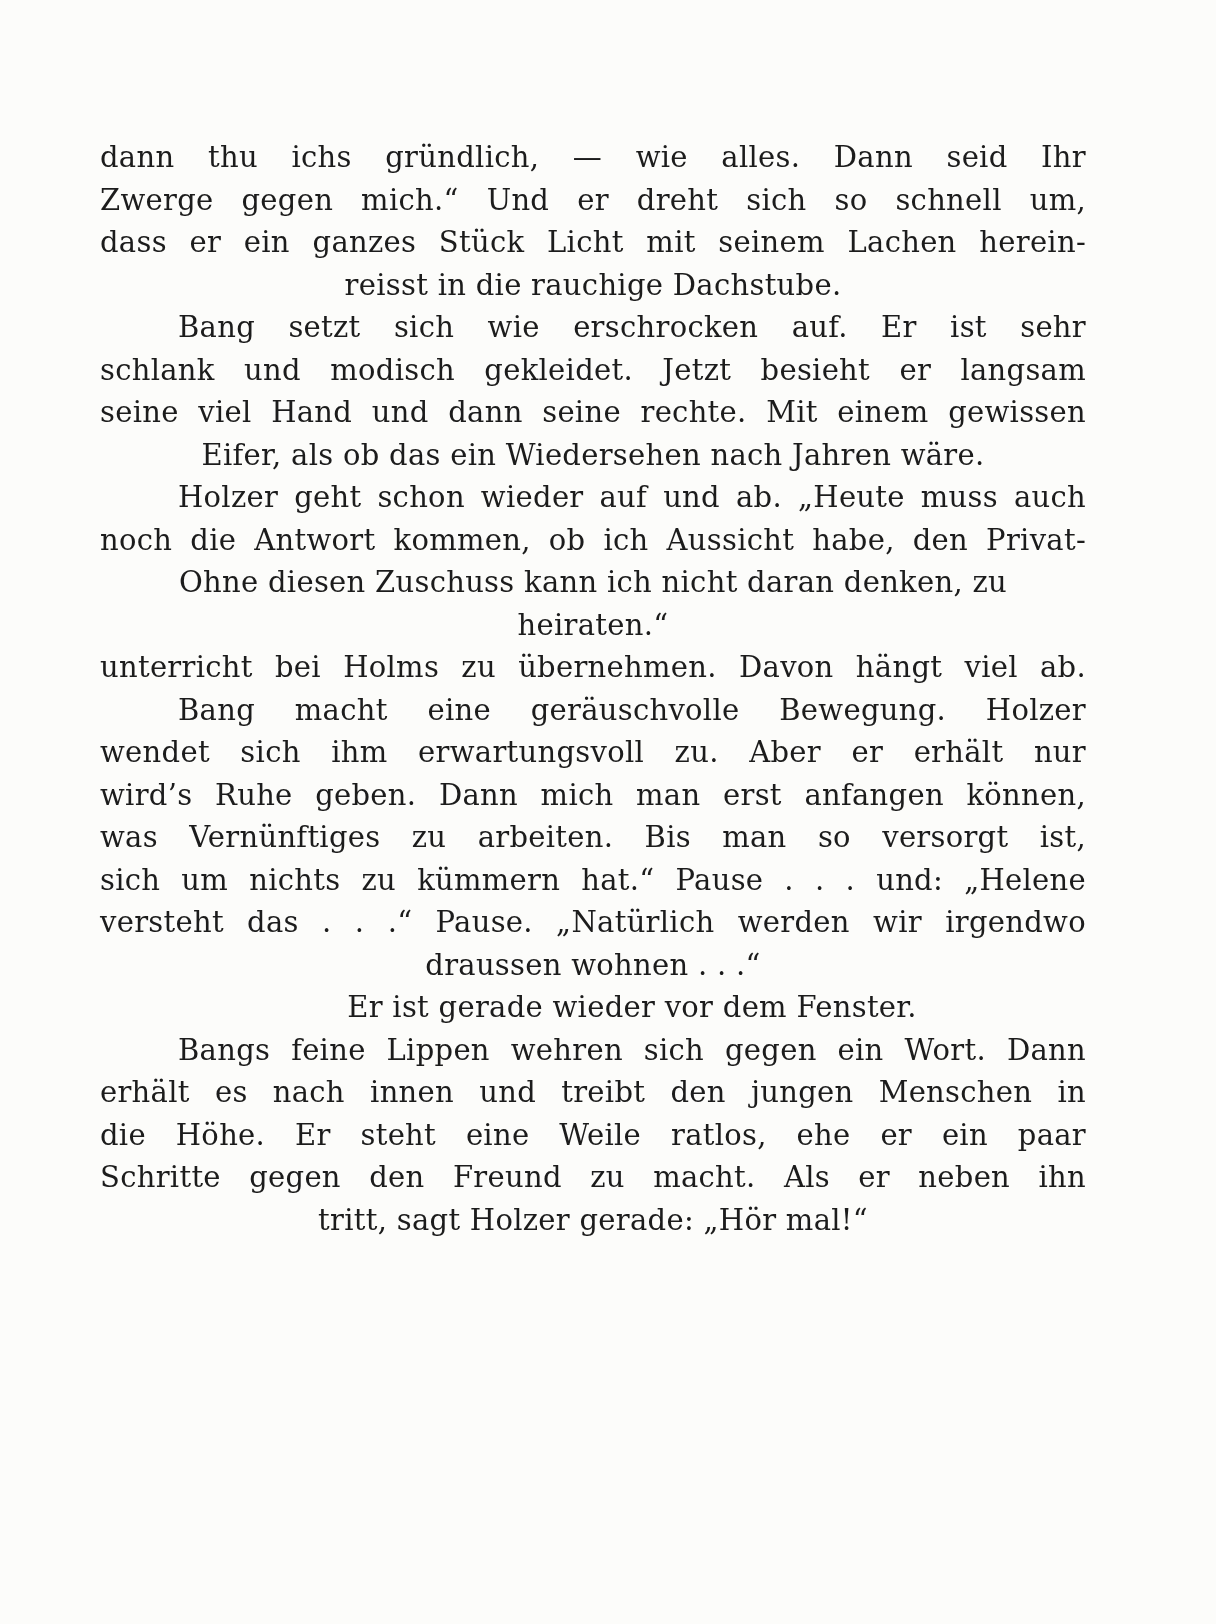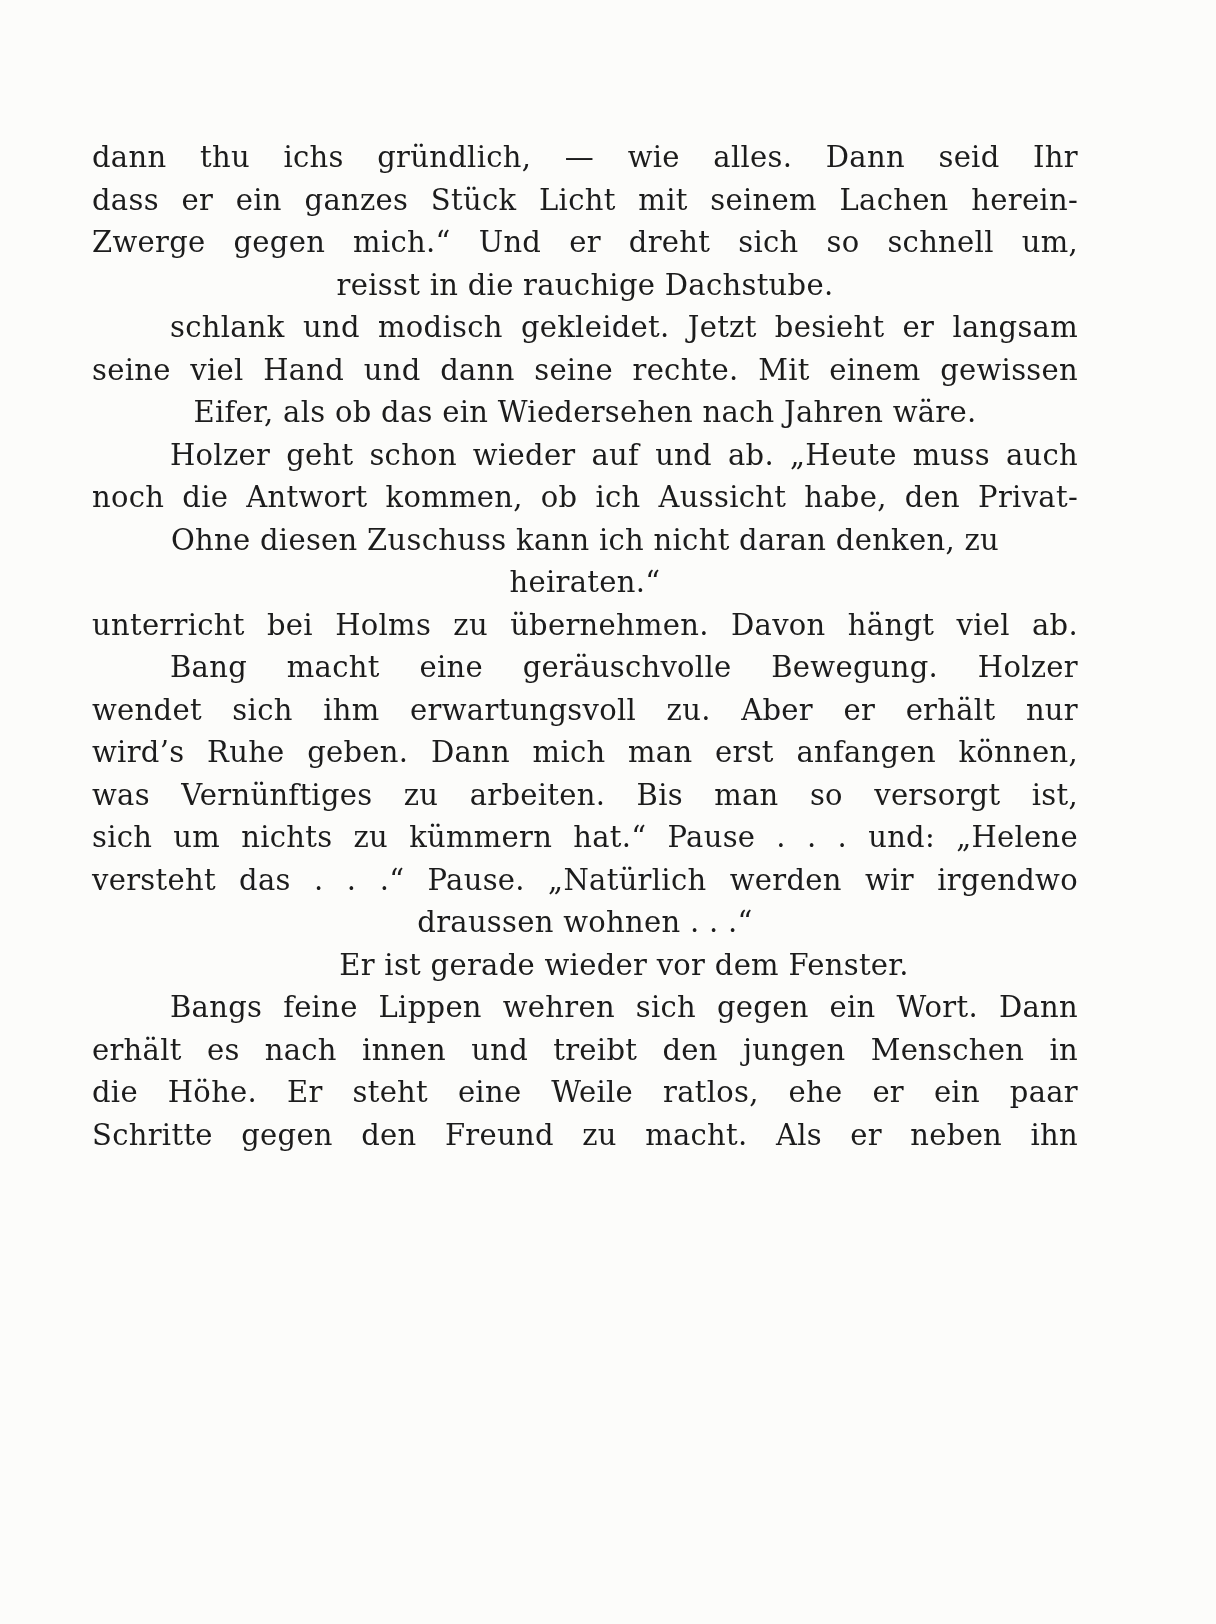--- a/index.html
+++ b/index.html
@@ -12,21 +12,21 @@
     width: 1216px;
     height: 1624px;
     margin: 0 auto;
     background: #fcfcfa;
     overflow: hidden;
     font-family: "DejaVu Serif", "Liberation Serif", serif;
     color: #1c1c1c;
   }
   .text-block {
     position: absolute;
-    left: 92px;
+    left: 100px;
     top: 136px;
     width: 986px;
     font-size: 29px;
     line-height: 42.5px;
     letter-spacing: 0.3px;
   }
   .paragraph {
     margin: 0;
     padding: 0;
   }
@@ -42,25 +42,26 @@
     text-indent: 78px;
   }
 </style>
 </head>
 <body>
 
 <div class="page">
   <div class="text-block">
       <div class="paragraph">
         <div class="line justified">dann thu ichs gründlich, — wie alles. Dann seid Ihr</div>
+        <div class="line justified">Zwerge gegen mich.“ Und er dreht sich so schnell um,</div>
         <div class="line justified">dass er ein ganzes Stück Licht mit seinem Lachen herein-</div>
-        <div class="line justified">Zwerge gegen mich.“ Und er dreht sich so schnell um,</div>
         <div class="line last">reisst in die rauchige Dachstube.</div>
       </div>
       <div class="paragraph indent">
+        <div class="line justified">Bang setzt sich wie erschrocken auf. Er ist sehr</div>
         <div class="line justified">schlank und modisch gekleidet. Jetzt besieht er langsam</div>
         <div class="line justified">seine viel Hand und dann seine rechte. Mit einem gewissen</div>
         <div class="line last">Eifer, als ob das ein Wiedersehen nach Jahren wäre.</div>
       </div>
       <div class="paragraph indent">
         <div class="line justified">Holzer geht schon wieder auf und ab. „Heute muss auch</div>
         <div class="line justified">noch die Antwort kommen, ob ich Aussicht habe, den Privat-</div>
         <div class="line last">Ohne diesen Zuschuss kann ich nicht daran denken, zu heiraten.“</div>
         <div class="line justified">unterricht bei Holms zu übernehmen. Davon hängt viel ab.</div>
       </div>
@@ -74,15 +75,16 @@
         <div class="line last">draussen wohnen . . .“</div>
       </div>
       <div class="paragraph indent">
         <div class="line last">Er ist gerade wieder vor dem Fenster.</div>
       </div>
       <div class="paragraph indent">
         <div class="line justified">Bangs feine Lippen wehren sich gegen ein Wort. Dann</div>
         <div class="line justified">erhält es nach innen und treibt den jungen Menschen in</div>
         <div class="line justified">die Höhe. Er steht eine Weile ratlos, ehe er ein paar</div>
         <div class="line justified">Schritte gegen den Freund zu macht. Als er neben ihn</div>
+        <div class="line last">tritt, sagt Holzer gerade: „Hör mal!“</div>
       </div>
     </div>
 </div>
 
 </body></html>

